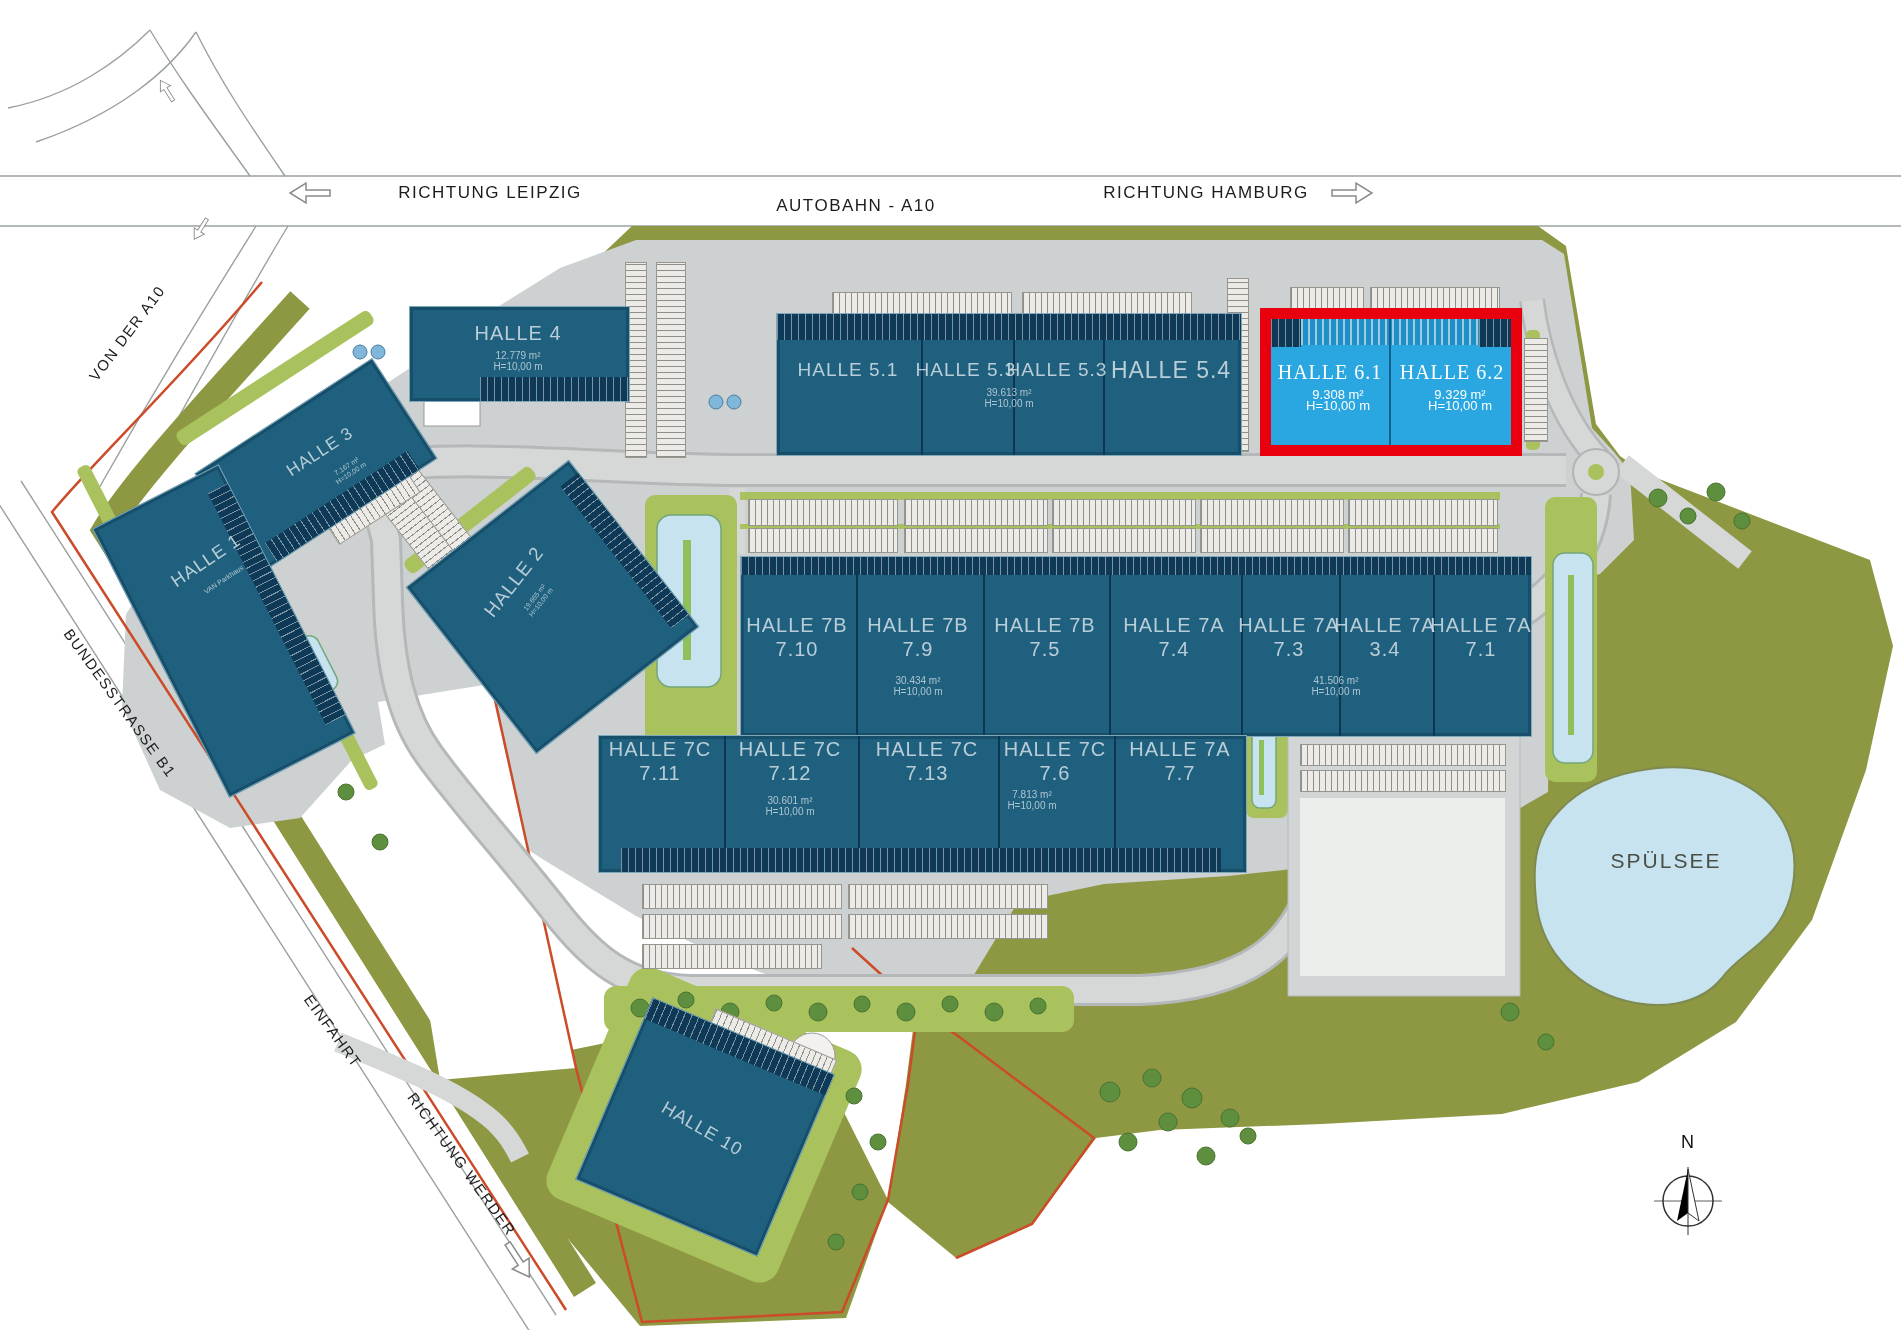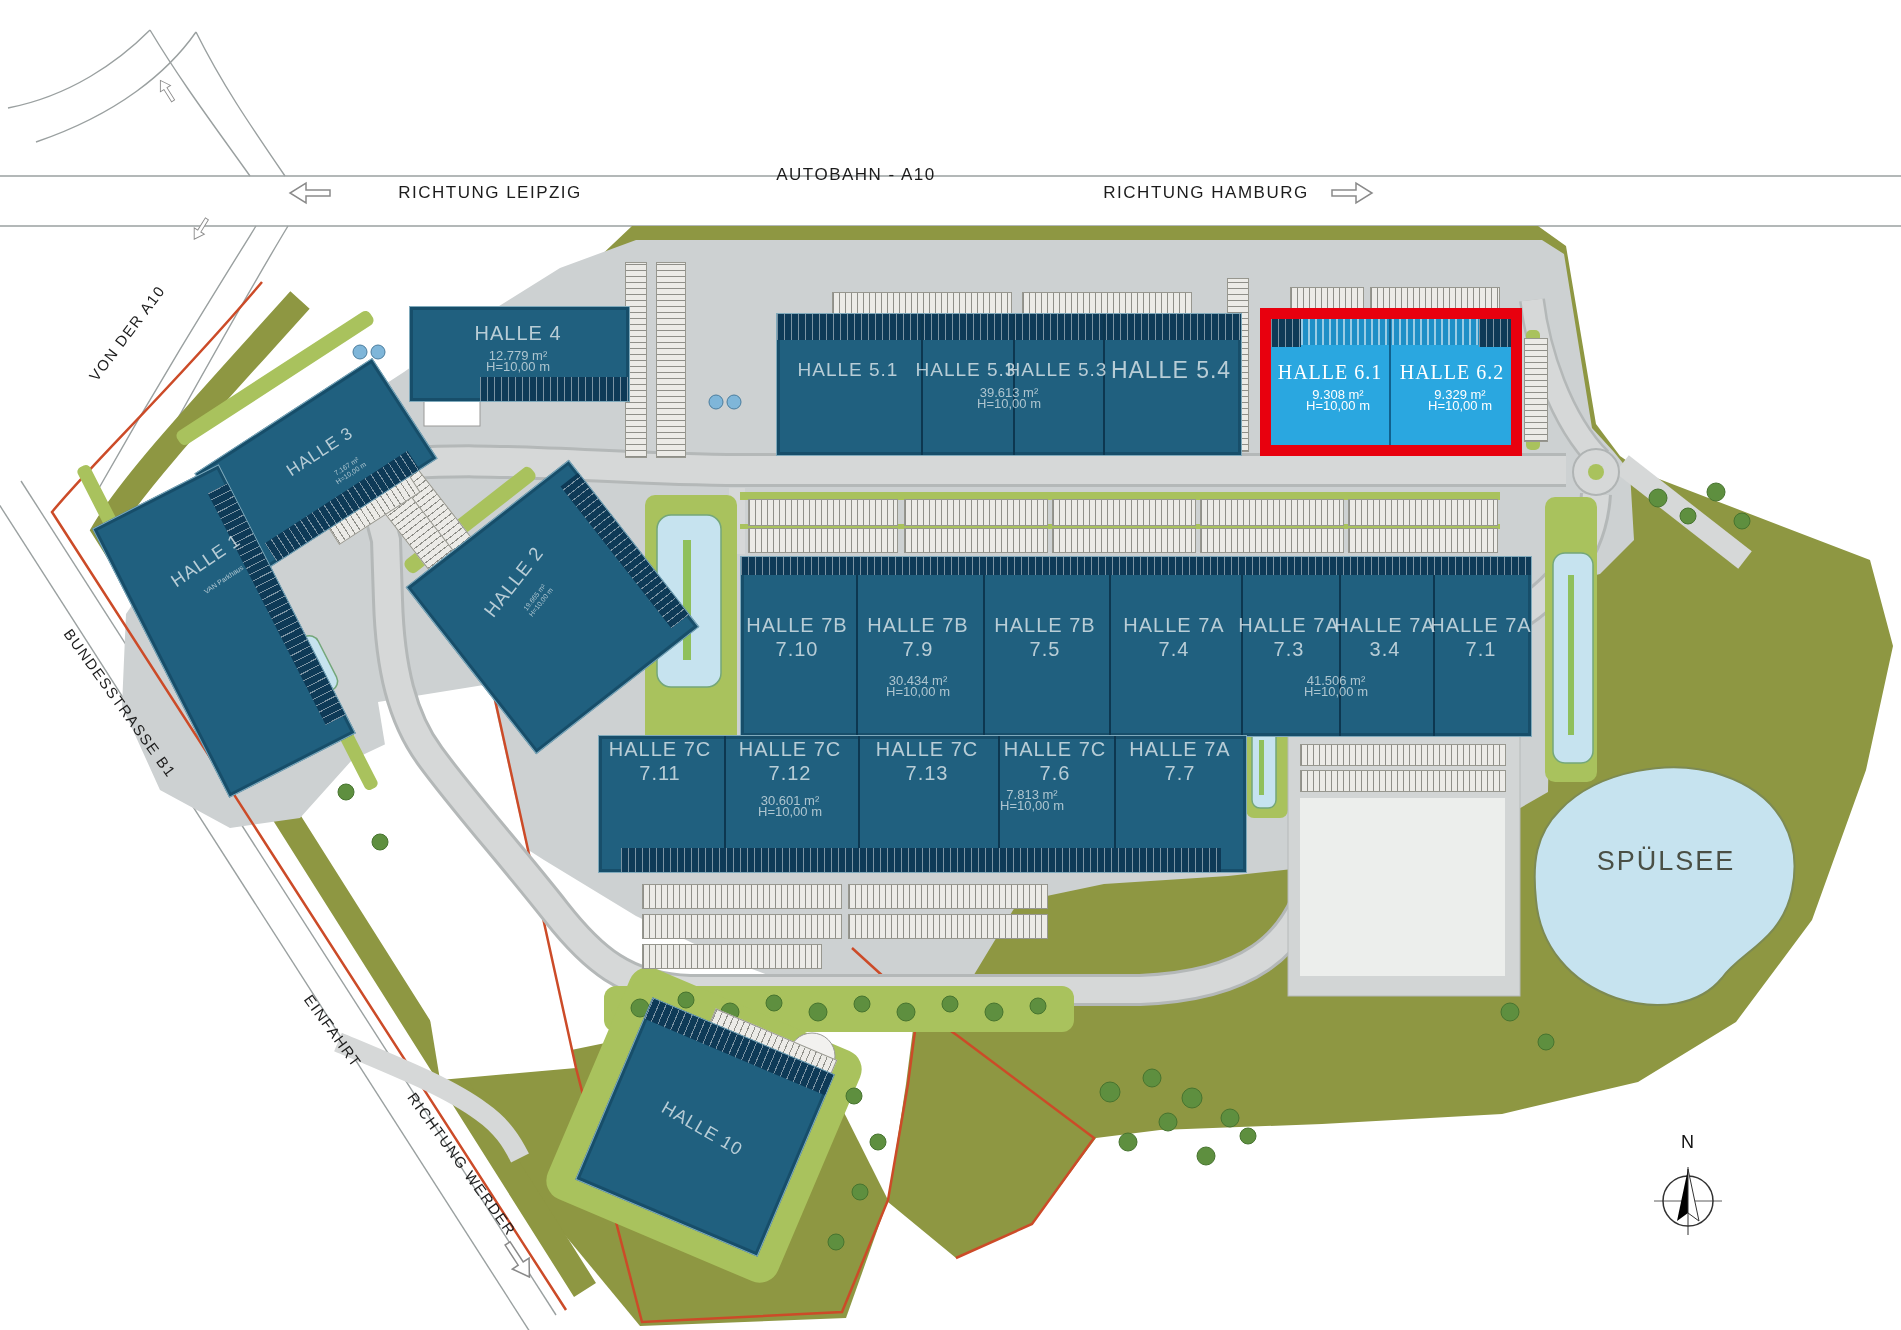--- a/index.html
+++ b/index.html
@@ -21,21 +21,21 @@
   
   .v-hatch{position:absolute;background-color:#ecebe7;border:1px solid #97978f;
         background-image:repeating-linear-gradient(90deg,#8f8f89 0 1px,transparent 1px 6px);}
   .h-hatch{position:absolute;background-color:#ecebe7;border:1px solid #97978f;
         background-image:repeating-linear-gradient(0deg,#8f8f89 0 1px,transparent 1px 6px);}
 
   
   .lbl{position:absolute;transform:translate(-50%,-50%);white-space:nowrap;text-align:center;
        color:rgba(205,220,226,.88);letter-spacing:1px;font-weight:400;}
   .spec{position:absolute;transform:translate(-50%,-50%);text-align:center;white-space:nowrap;
-       color:rgba(205,220,226,.82);font-size:13px;line-height:10.5px;font-weight:400;}
+       color:rgba(205,220,226,.82);font-size:10px;line-height:10.5px;font-weight:400;}
   .spec span{display:block;}
   .hall-label .t,.hall-label .n{display:block;line-height:1.22;}
   .road-lbl{position:absolute;transform:translate(-50%,-50%);white-space:nowrap;color:#1c1c1c;
        font-size:17px;letter-spacing:1.5px;font-weight:400;}
 
   
   #h6box{position:absolute;left:1260px;top:308px;width:262px;height:148px;
        border:11px solid #e8000e;background:#2aa7e0;box-sizing:border-box;}
   #h6box .lbl,#h6box-labels .lbl{color:#ffffff;font-weight:500;font-family:Liberation Serif, serif;}
   .spec.white{color:#ffffff;font-size:13px;font-weight:500;margin-left:8px;}
@@ -378,28 +378,28 @@
     <span>VAN Parkhaus</span>
   </div>
   <div class="lbl" style="left:514px;top:582px;font-size:19px;transform:translate(-50%,-50%) rotate(-52deg)">HALLE 2</div>
   <div class="spec" style="left:538px;top:600px;transform:translate(-50%,-50%) rotate(-52deg);font-size:7px;line-height:8px">
     <span>19.665 m²</span>
     <span>H=10,00 m</span>
   </div>
   <div class="lbl" style="left:702px;top:1129px;font-size:18px;transform:translate(-50%,-50%) rotate(30deg)">HALLE 10</div>
 
   <div class="road-lbl" style="left:490px;top:193px">RICHTUNG LEIPZIG</div>
-  <div class="road-lbl" style="left:856px;top:175px">AUTOBAHN - A10</div>
+  <div class="road-lbl" style="left:856px;top:206px">AUTOBAHN - A10</div>
   <div class="road-lbl" style="left:1206px;top:193px">RICHTUNG HAMBURG</div>
   <div class="road-lbl" style="left:127px;top:333px;font-size:15px;transform:translate(-50%,-50%) rotate(-53deg)">VON DER A10</div>
   <div class="road-lbl" style="left:120px;top:703px;font-size:15px;transform:translate(-50%,-50%) rotate(54deg)">BUNDESSTRASSE B1</div>
   <div class="road-lbl" style="left:333px;top:1031px;font-size:15px;transform:translate(-50%,-50%) rotate(54deg)">EINFAHRT</div>
   <div class="road-lbl" style="left:462px;top:1164px;font-size:15px;transform:translate(-50%,-50%) rotate(54deg)">RICHTUNG WERDER</div>
 
-  <div class="road-lbl" style="left:1666px;top:861px;font-size:27px;letter-spacing:2px;color:#4a4f45">SPÜLSEE</div>
+  <div class="road-lbl" style="left:1666px;top:861px;font-size:21px;letter-spacing:2px;color:#4a4f45">SPÜLSEE</div>
 
 
   <div id="compass">
     <div class="n">N</div>
     <svg width="80" height="86" viewBox="0 0 80 86">
       <circle cx="40" cy="48" r="25" fill="none" stroke="#333" stroke-width="1.5"></circle>
       <line x1="40" y1="14" x2="40" y2="82" stroke="#333" stroke-width="1"></line>
       <line x1="6" y1="48" x2="74" y2="48" stroke="#333" stroke-width="0.8"></line>
       <path d="M40,16 L29,68 L40,60 Z" fill="#000"></path>
       <path d="M40,16 L51,68 L40,60 Z" fill="#fff" stroke="#333" stroke-width="1"></path>

